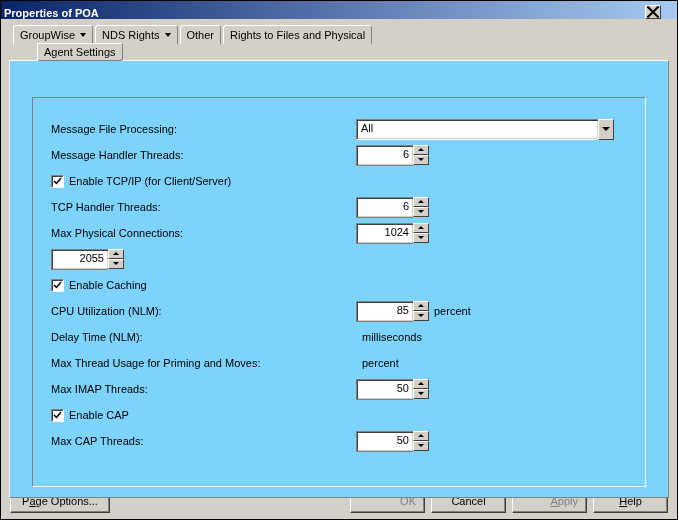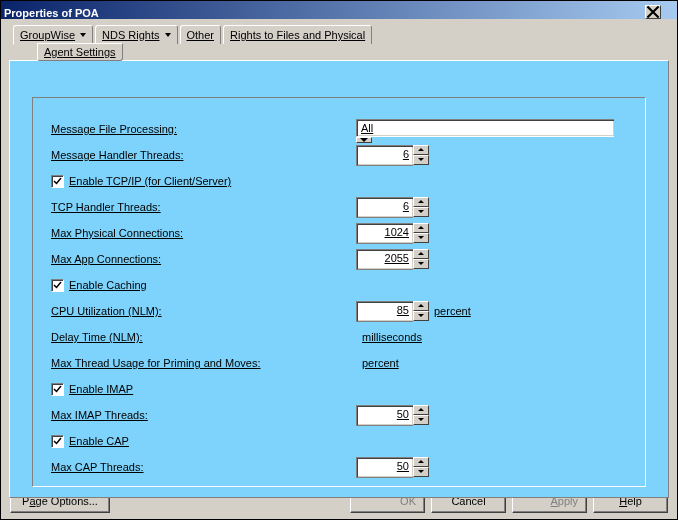--- a/index.html
+++ b/index.html
@@ -32,21 +32,20 @@
     display: flex; align-items: center; justify-content: center;
     font-family: Arial;
     font-size: 10px;
     color: #000;
     cursor: default;
   }
   .content {
     padding: 6px 8px 0 8px;
     position: relative;
     height: calc(100% - 18px - 32px);
-    text-decoration: underline;
   }
   .tabs {
     display: flex;
     gap: 0;
     margin-left: 4px;
   }
   .tab, .subtab {
     background: #d4d0c8;
     border: 1px solid #808080;
     border-bottom: none;
@@ -131,21 +130,20 @@
     display: inline-flex;
     align-items: center; justify-content: center;
     margin-right: 5px;
     box-shadow: inset 1px 1px 0 #404040;
   }
   .check svg { width: 9px; height: 9px; }
   .dropdown {
     display: flex;
     width: 258px;
     height: 21px;
-    flex-direction: column;
   }
   .dropdown-field {
     flex: 1;
     background: #fff;
     border: 1px solid #808080;
     border-right: none;
     border-bottom-color: #fff;
     box-shadow: inset 1px 1px 0 #404040, inset -1px -1px 0 #d4d0c8;
     padding: 2px 4px;
   }
@@ -335,21 +333,20 @@
                 </div>
               <div class="spin-btn">
                   <div class="tri-dn"></div>
                 </div>
             </div>
           </div>
         </div>
       </div>
 
       <div class="row">
-        <div class="row-label">Max App Connections:</div>
         <div class="spinner-wrap">
           <div class="spinner">
             <div class="spinner-field">2055</div>
             <div class="spin-col">
               <div class="spin-btn">
                   <div class="tri-up"></div>
                 </div>
               <div class="spin-btn">
                   <div class="tri-dn"></div>
                 </div>
@@ -392,28 +389,20 @@
         </div>
       </div>
 
       <div class="row">
         <div class="row-label">Max Thread Usage for Priming and Moves:</div>
         <div class="spinner-wrap">
           <span class="unit">percent</span>
         </div>
       </div>
 
-      <div class="row">
-        <div class="check">
-          <svg viewBox="0 0 9 9">
-              <path d="M1 4 L3.5 6.5 L8 1" stroke="#000" stroke-width="1.5" fill="none"></path>
-            </svg>
-        </div>
-        <span>Enable IMAP</span>
-      </div>
 
       <div class="row">
         <div class="row-label">Max IMAP Threads:</div>
         <div class="spinner-wrap">
           <div class="spinner">
             <div class="spinner-field">50</div>
             <div class="spin-col">
               <div class="spin-btn">
                   <div class="tri-up"></div>
                 </div>

